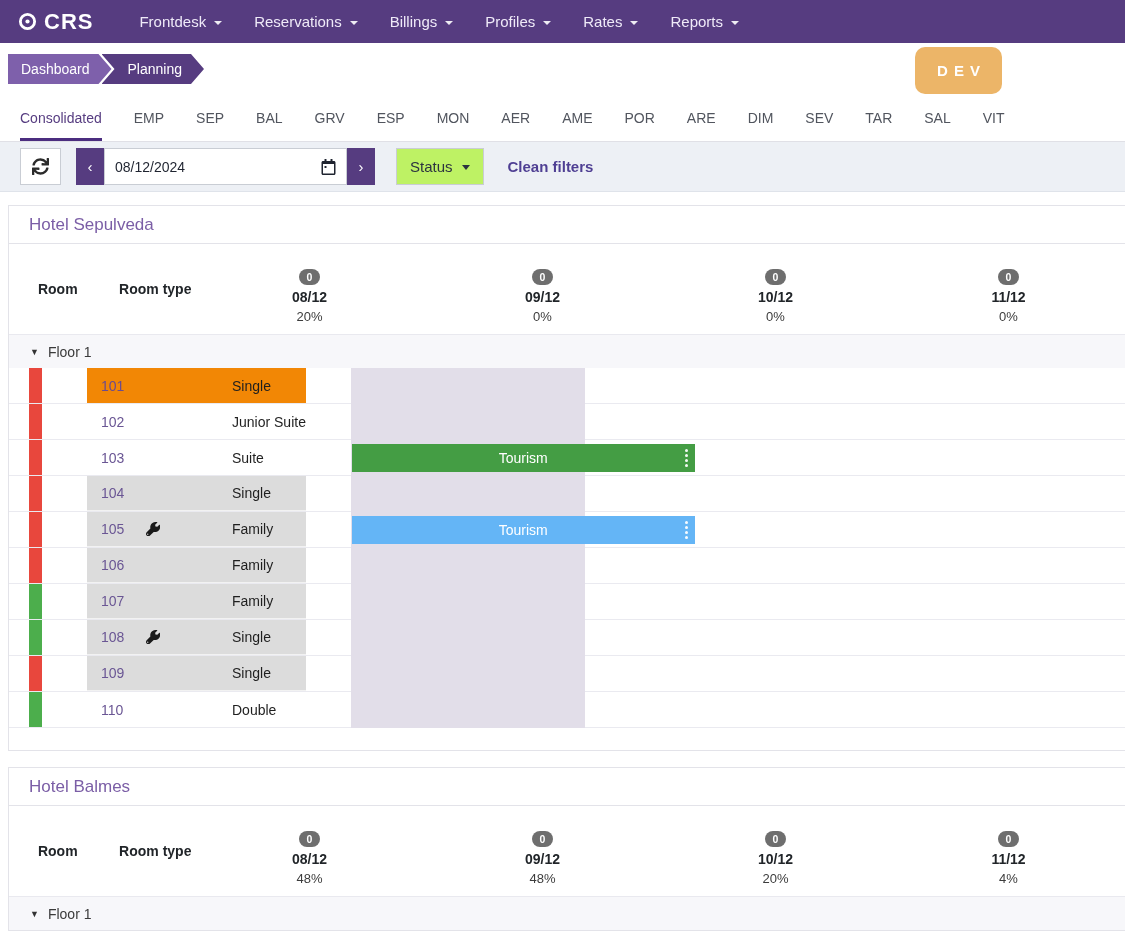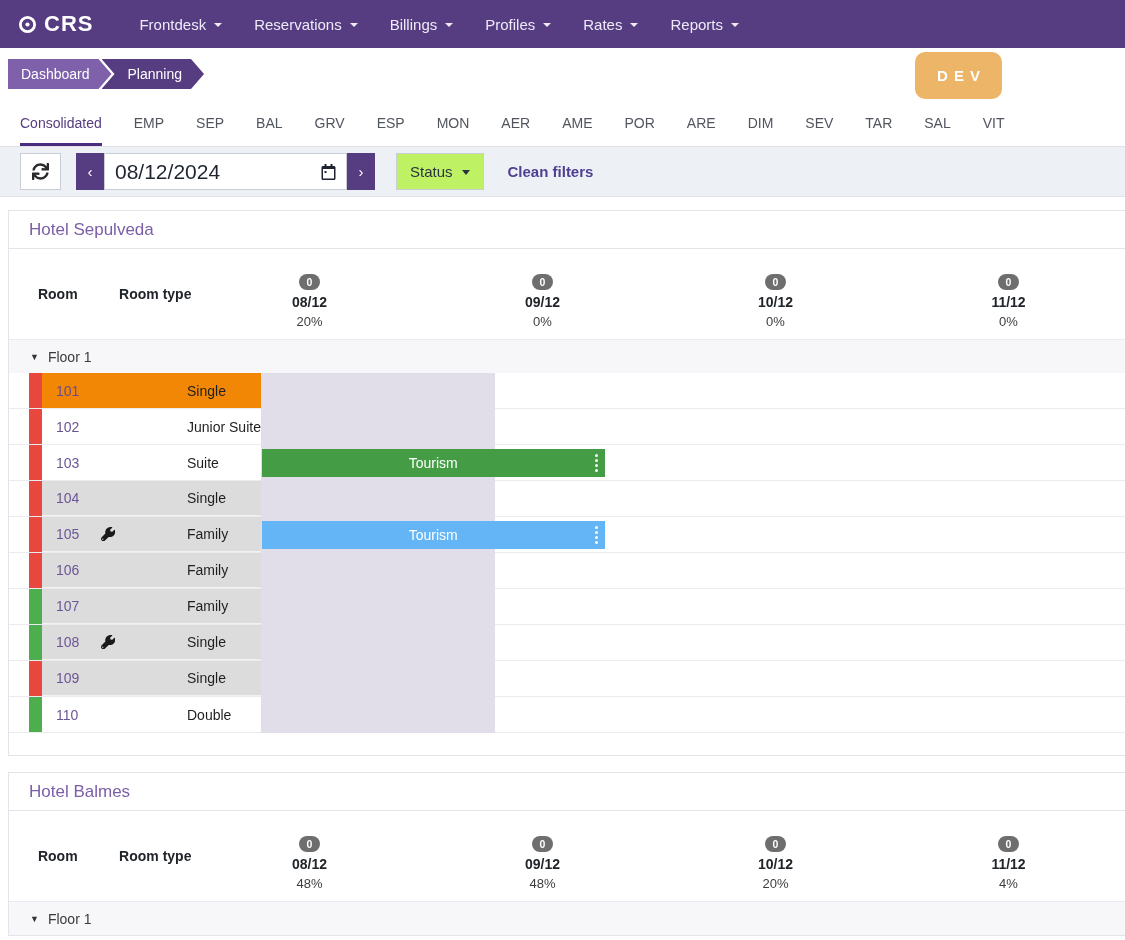--- a/index.html
+++ b/index.html
@@ -1,20 +1,20 @@
 <!DOCTYPE html>
 <html><head>
 <meta charset="utf-8">
 <style>
   * { margin:0; padding:0; box-sizing:border-box; }
   html,body { width:1125px; height:940px; overflow:hidden; background:#fff;
     font-family:"Liberation Sans", "DejaVu Sans", sans-serif; }
 
   
-  .navbar { height:48px; background:#563c80; display:flex; align-items:center; padding:0 18px; }
+  .navbar { height:43px; background:#563c80; display:flex; align-items:center; padding:0 18px; }
   .brand { display:flex; align-items:center; gap:7px; color:#fff; font-weight:bold;
     font-size:22px; letter-spacing:1px; margin-right:30px; cursor:pointer; }
   .nav-item { display:flex; align-items:center; gap:8px; color:#efeaf8; font-size:15px;
     margin:0 16px; cursor:pointer; white-space:nowrap; }
   .caret-w { width:0; height:0; border-left:4px solid transparent; border-right:4px solid transparent;
     border-top:4px solid rgba(255,255,255,.9); margin-top:2px; }
 
   
   .crumb-row { height:52px; background:#fff; position:relative; display:flex; align-items:center; padding-left:8px; }
   .crumb { height:30px; line-height:30px; color:#fff; font-size:14px; cursor:pointer; }
@@ -42,21 +42,21 @@
   .search-wrap { width:151px; height:37px; border-bottom:1px solid #979ea8; margin-left:14px;
     display:flex; align-items:center; padding:0 5px; }
   .search-wrap input { flex:1; min-width:0; border:none; outline:none; background:transparent;
     font-size:15px; color:#333; font-family:inherit; }
   .search-wrap input::placeholder { color:#9aa0a8; }
   .date-group { display:flex; height:37px; margin-left:15px; }
   .chev-btn { width:28px; background:#563c80; color:#fff; display:flex; align-items:center;
     justify-content:center; font-size:15px; cursor:pointer; }
   .date-box { width:243px; background:#fff; border:1px solid #c9cdd4; display:flex; align-items:center;
     justify-content:space-between; padding:0 10px; cursor:pointer; }
-  .date-box input { border:none; outline:none; font-size:21px; color:#1f2430; width:170px; font-family:inherit; background:transparent; }
+  .date-box input { border:none; outline:none; font-size:14px; color:#1f2430; width:170px; font-family:inherit; background:transparent; }
   .dd-group { display:flex; margin-left:21px; }
   .dropdown { height:37px; background:#bef264; border:1px solid #c9cdd4; display:flex; align-items:center;
     gap:9px; padding:12px 13px; font-size:15px; color:#2c3340; cursor:pointer;justify-content:space-between; }
   .dropdown + .dropdown { margin-left:-1px; }
   .caret-d { width:0; height:0; border-left:4px solid transparent; border-right:4px solid transparent;
     border-top:5px solid #2c3340; margin-top:2px; }
   .clean-link { margin-left:24px; color:#4f3f93; font-size:15px; cursor:pointer;font-weight:bold; }
 
   
   .page { padding:13px 0 0 8px; }
@@ -70,21 +70,21 @@
   .th-col { width:233px; flex:0 0 233px; text-align:center; padding-top:23px; }
   .badge0 { display:inline-block; min-width:21px; height:16px; border-radius:8px; background:#6e6e6e;
     color:#fff; font-size:10.5px; line-height:16px; font-weight:bold; padding:0 4px; }
   .th-date { font-weight:bold; font-size:14px; color:#212529; margin-top:4px; }
   .th-pct { font-size:13px; color:#3c3c3c; margin-top:4px; }
 
   .floor-row { height:34px; background:#f7f7fa; border-top:1px solid #e9e9ef; display:flex;
     align-items:center; padding-left:21px; gap:9px; font-size:14px; color:#3a3a3a; cursor:pointer; }
   .floor-tri { font-size:9px; color:#333; }
 
-  .room-row { height:36px; display:flex; padding-left:20px; border-bottom:1px solid #eaeaf0; cursor:pointer; }
+  .room-row { height:36px; display:flex; padding-left:20px; border-bottom:1px solid #eaeaf0; cursor:pointer;gap:45px; }
   .stripe { width:13px; flex:0 0 13px; }
   .stripe.red { background:#e8473d; }
   .stripe.green { background:#4cae4c; }
   .cells { display:flex; width:219px; flex:0 0 219px; }
   .cell-room { width:117px; display:flex; align-items:center; padding-left:14px; font-size:14px; color:#6a5694; }
   .cell-type { width:102px; display:flex; align-items:center; padding-left:28px; font-size:14px; color:#1f1f1f; }
   .cells.bg-orange { background:#f28705; }
   .cells.bg-orange .cell-room { color:#6b4b8f; }
   .cells.bg-gray { background:#dcdcdc; border-bottom:1px solid #f2f2f2; }
   .wrench { margin-left:22px; display:flex; }

